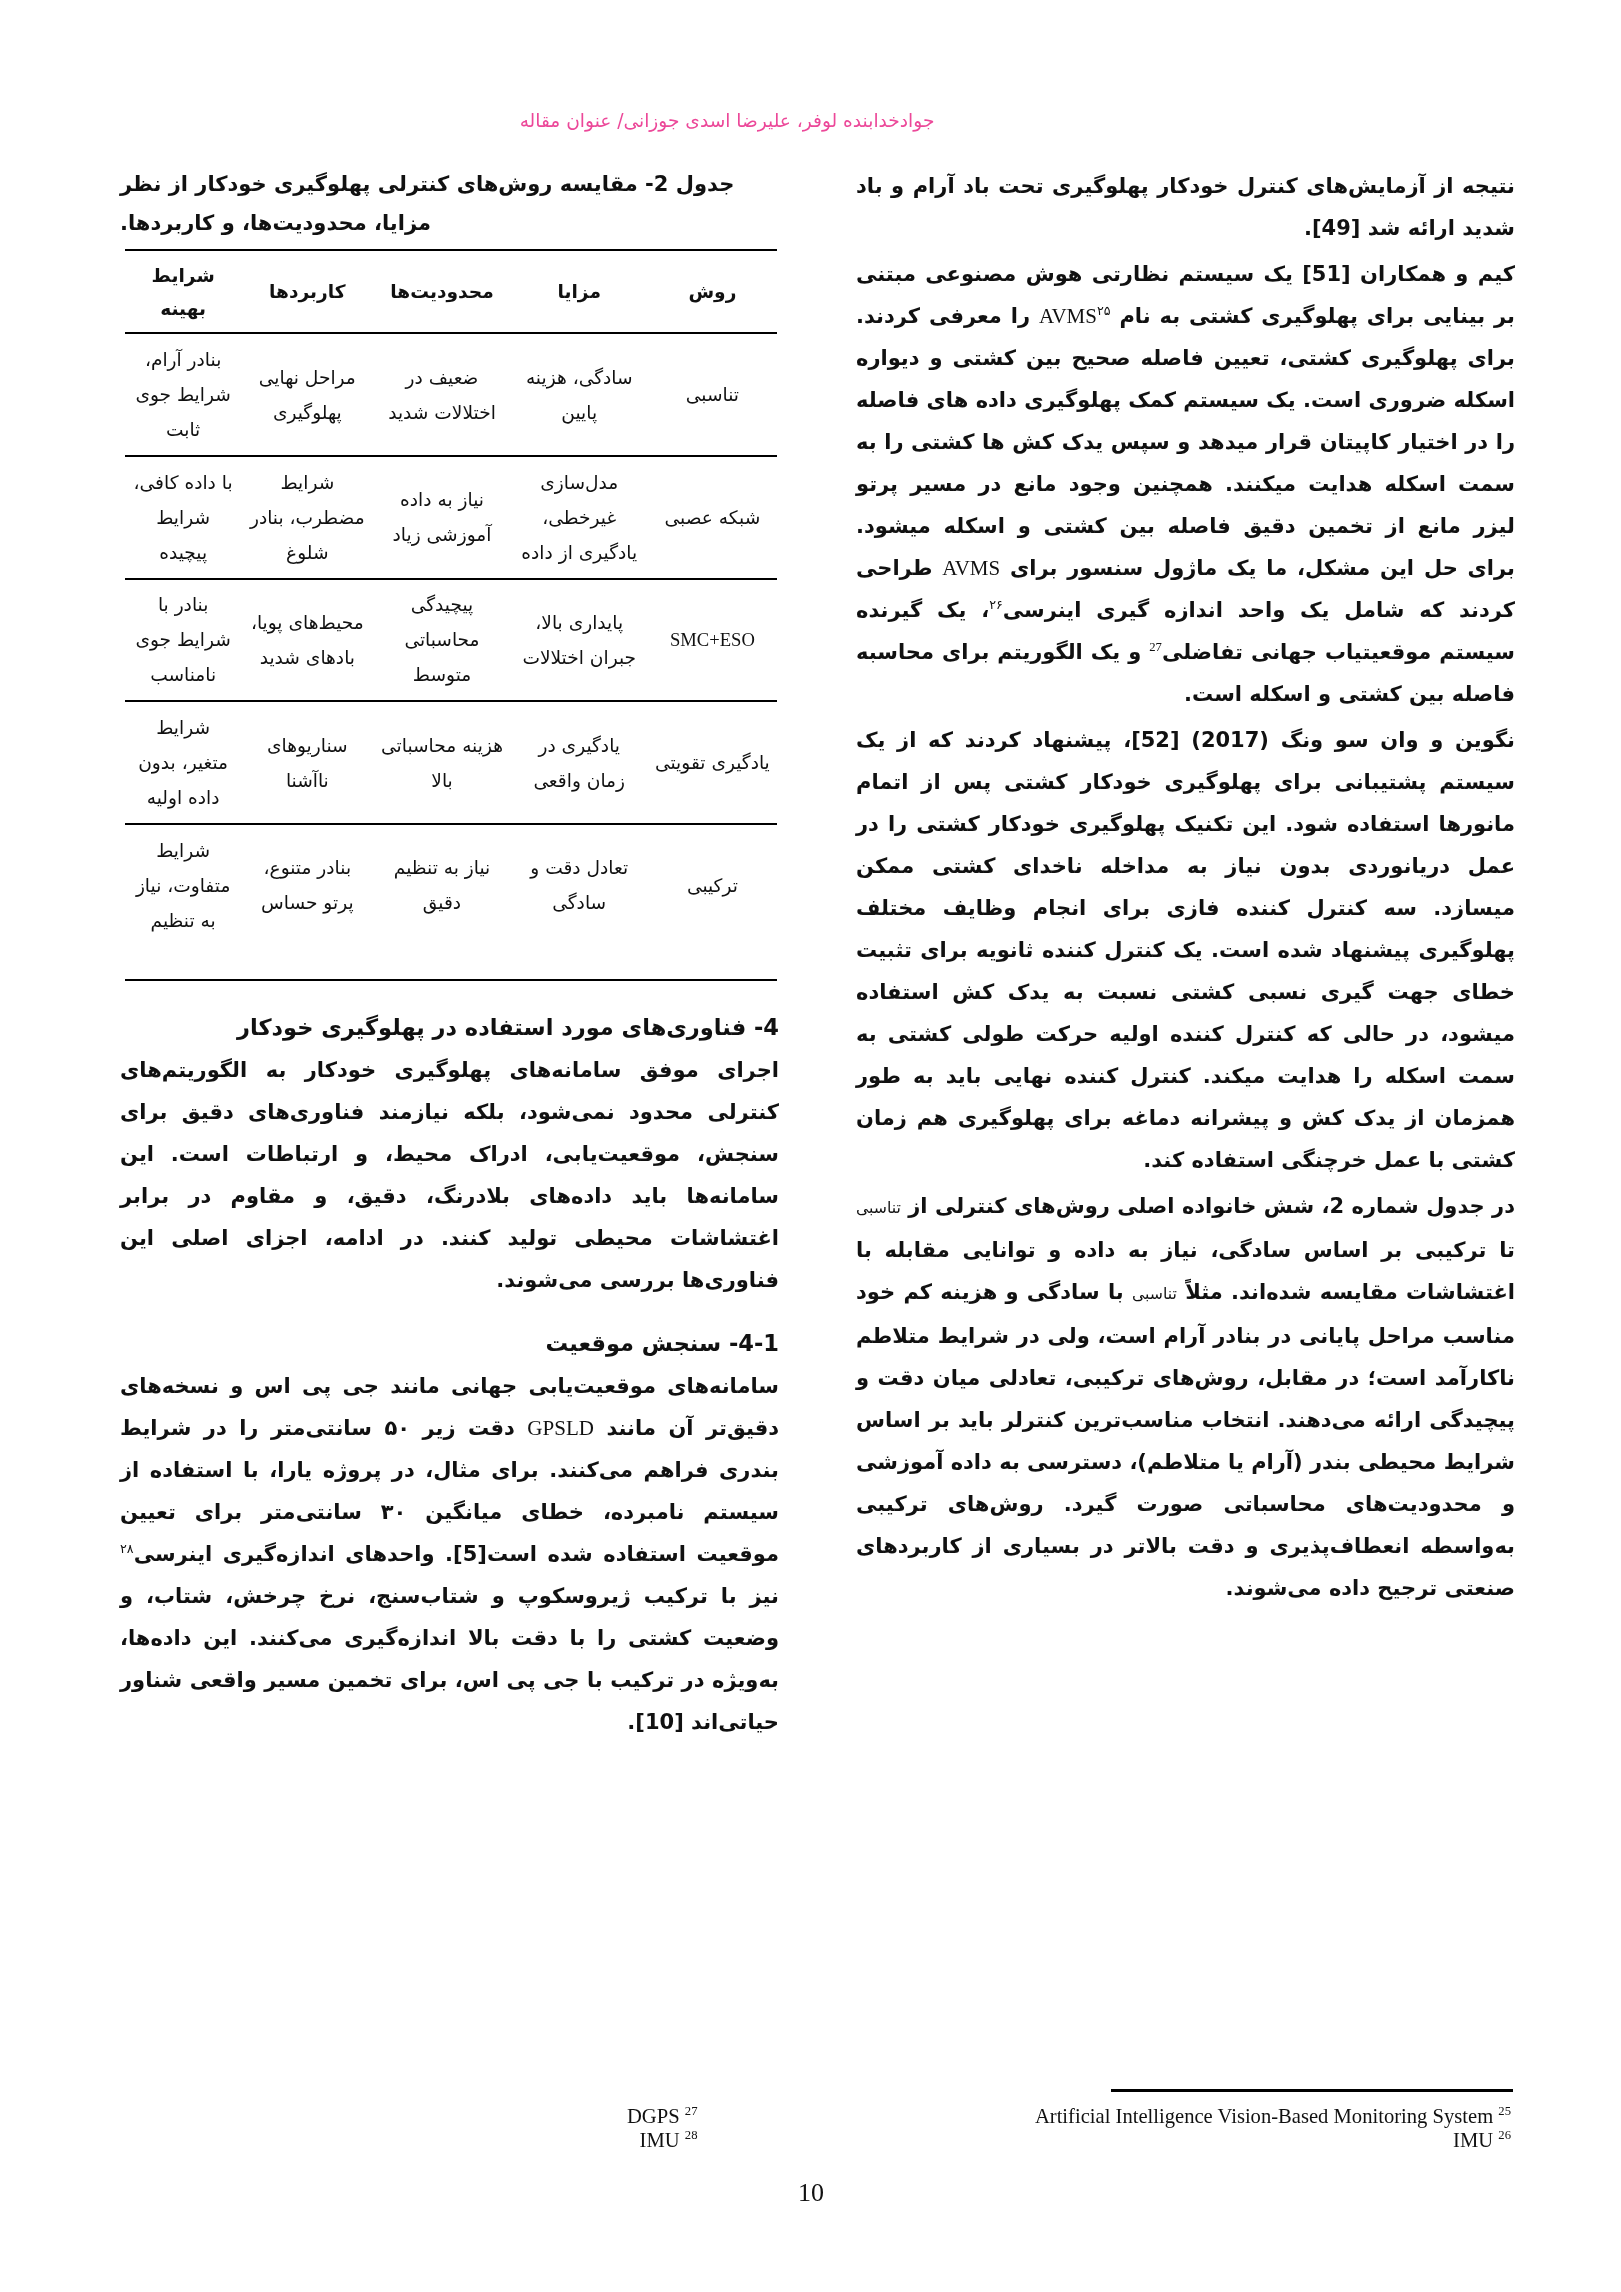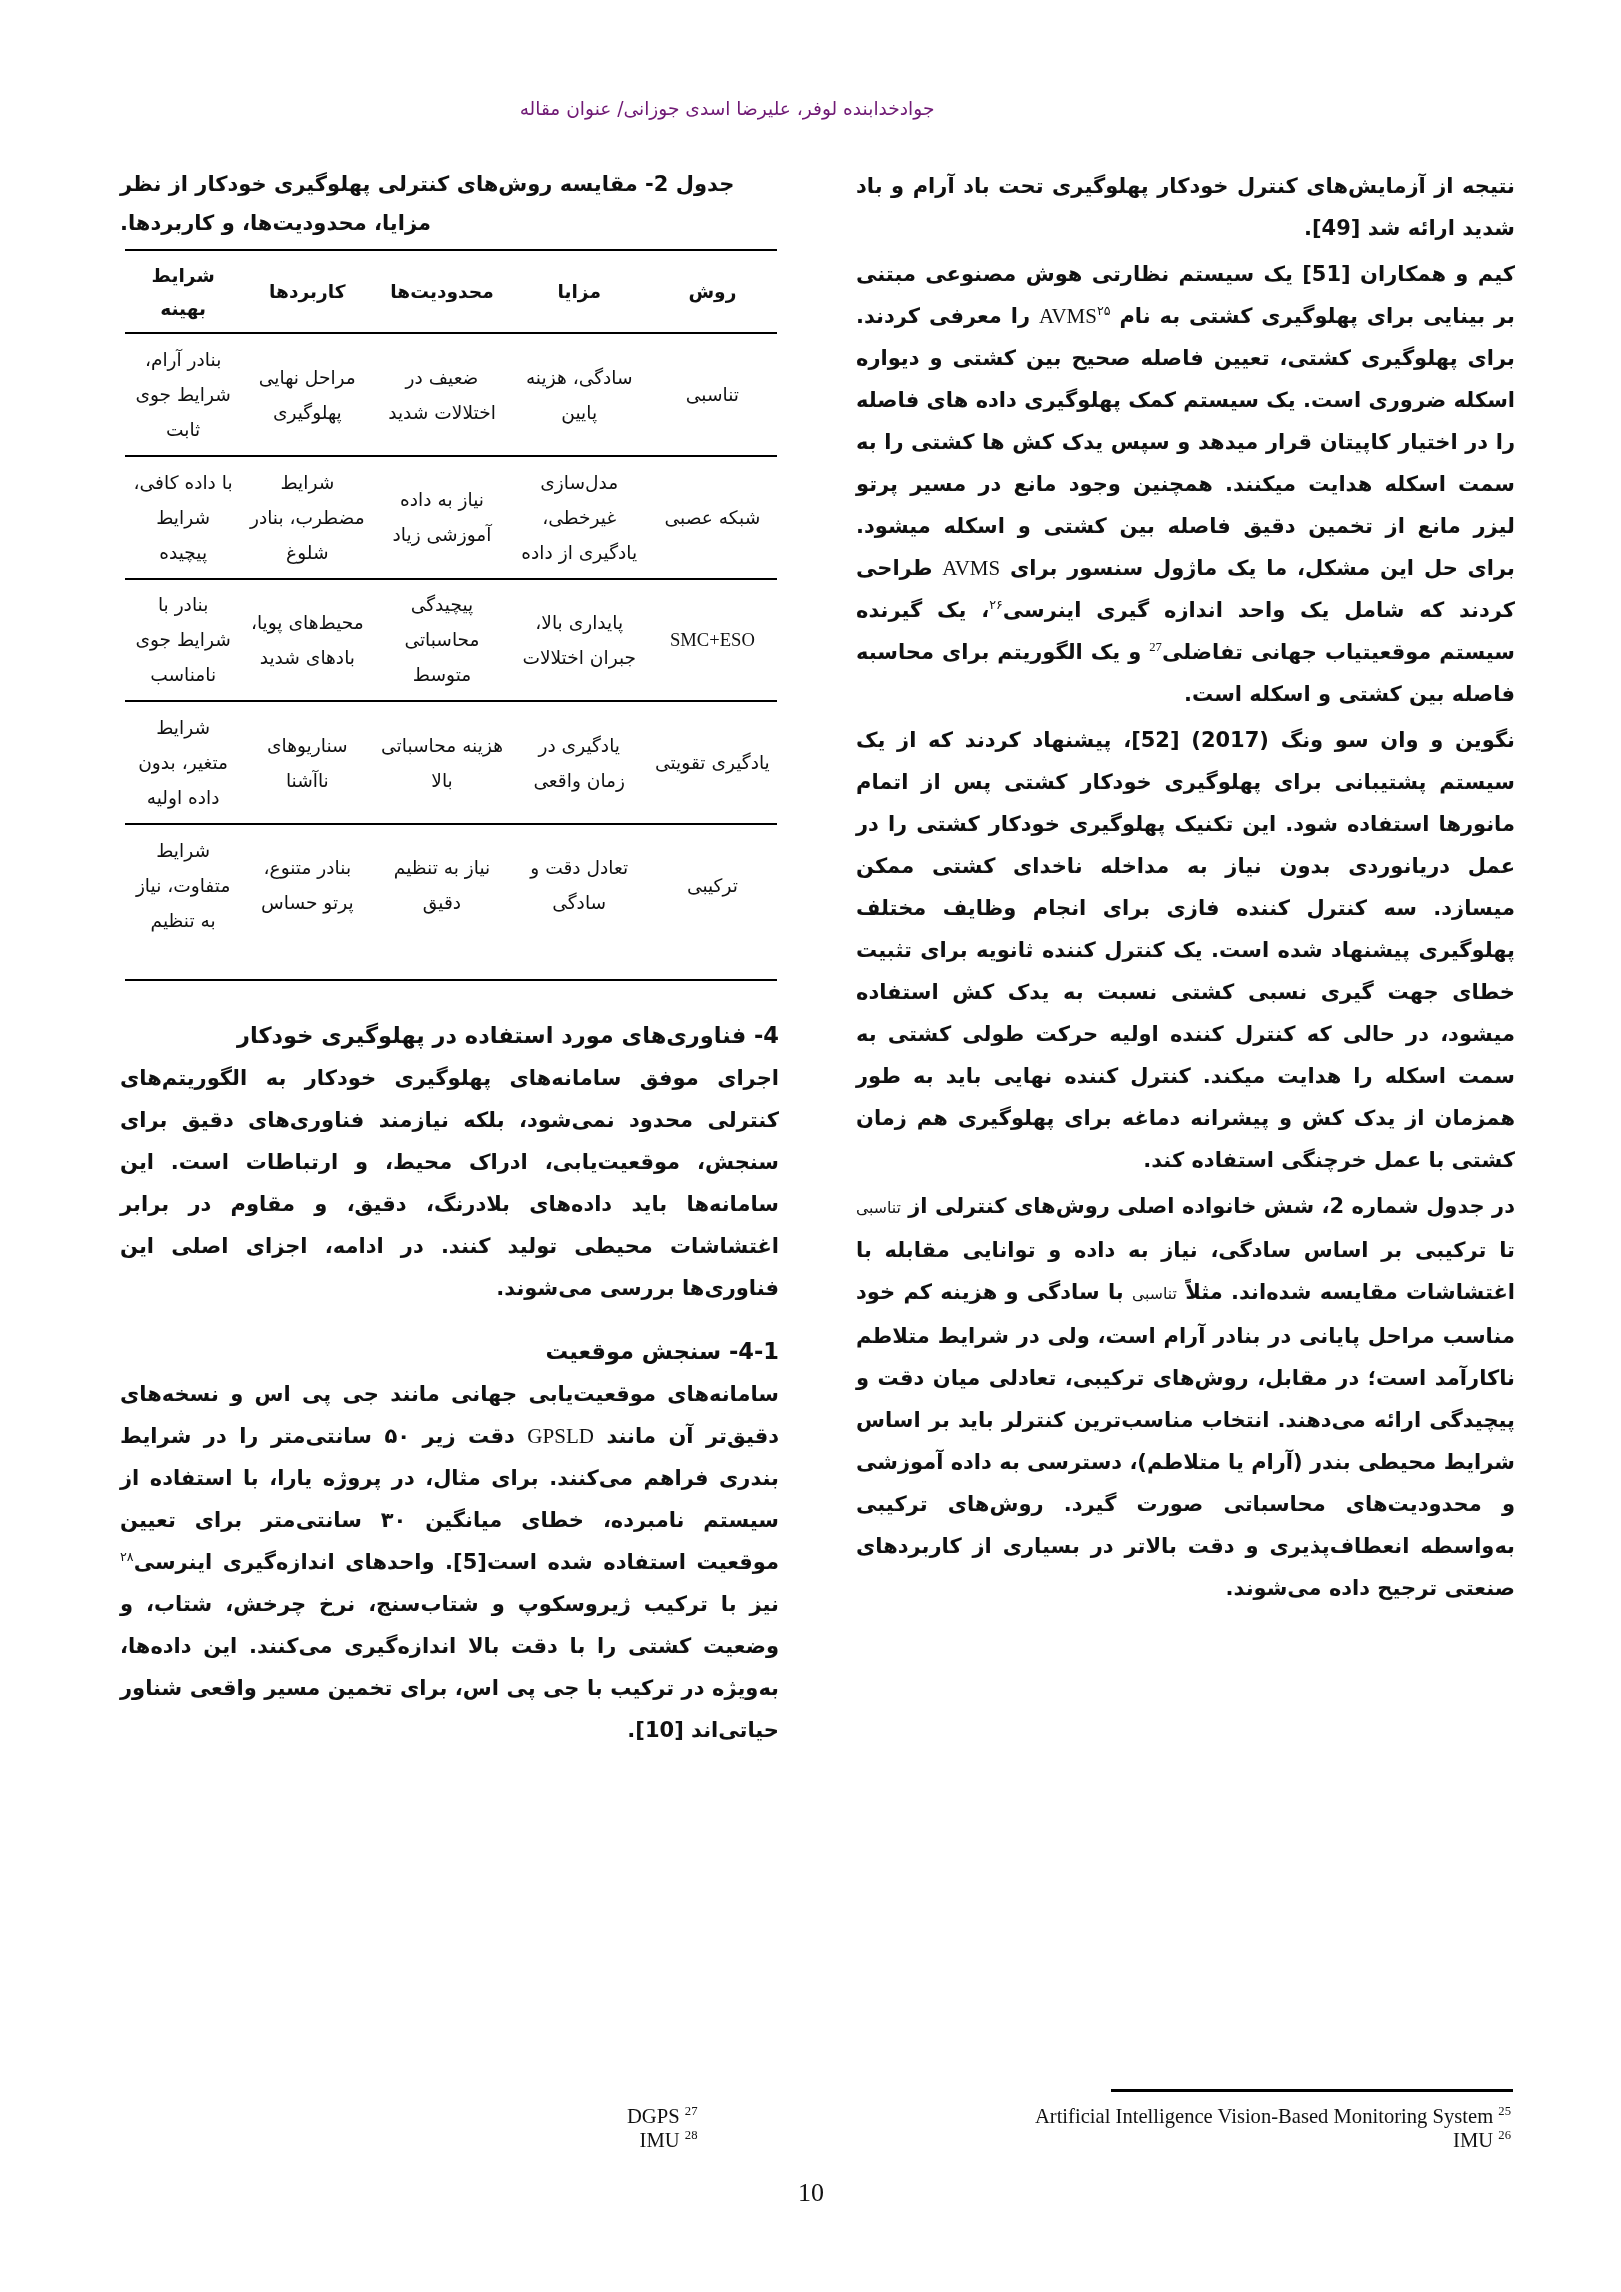--- a/index.html
+++ b/index.html
@@ -2,22 +2,22 @@
 <html><head>
 <meta charset="utf-8">
 <style>
   * { box-sizing: border-box; margin: 0; padding: 0; }
   html, body { background: #ffffff; }
   body {
     width: 1621px; height: 2293px; position: relative; overflow: hidden;
     font-family: "DejaVu Sans", sans-serif; color: #111;
   }
   .page-header {
-    position: absolute; top: 98px; left: 0; width: 1454px; text-align: center;
-    font-size: 18.6px; color: #701a75; direction: rtl;
+    position: absolute; top: 110px; left: 0; width: 1454px; text-align: center;
+    font-size: 18.6px; color: #ec4899; direction: rtl;
   }
   .col {
     position: absolute; direction: rtl; text-align: justify;
     font-size: 21px; line-height: 42px;
   }
   .col-right { top: 165px; left: 856px; width: 659px; }
   .col-left { top: 165px; left: 120px; width: 659px; }
   .col p { margin: 0 0 0 0; font-weight: 600; }
   .col p + p { margin-top: 3.9px; }
   .small-inline { font-size: 15.7px; font-weight: 400; }
@@ -41,21 +41,21 @@
     text-align: center; vertical-align: middle; font-weight: 400;
     border-bottom: 2px solid #000; padding: 7.8px 5.9px;
   }
   table.cmp tr:last-child td { padding-bottom: 41px; padding-top: 7.8px; }
   .w-method { width: 129px; }
   .w-adv { width: 137px; }
   .w-lim { width: 137px; }
   .w-app { width: 132px; }
   .w-opt { width: 116px; }
 
-  .section-heading { font-weight: 700; font-size: 22.5px; margin-top: 33px; line-height: 43px; }
+  .section-heading { font-weight: 700; font-size: 22.5px; margin-top: 25px; line-height: 43px; }
   .subsection-heading { font-weight: 700; font-size: 22.5px; margin-top: 21.6px; line-height: 43px; }
 
   .footnote-rule {
     position: absolute; top: 2089px; left: 1111px; width: 402px; height: 2.9px; background: #000;
   }
   .footnotes {
     position: absolute; font-family: "Liberation Serif", serif; font-size: 20.6px; line-height: 23.5px;
   }
   .fn-right { top: 2105px; right: 110px; text-align: right; direction: ltr; }
   .fn-left { top: 2105px; left: 627px; text-align: right; direction: ltr; }

